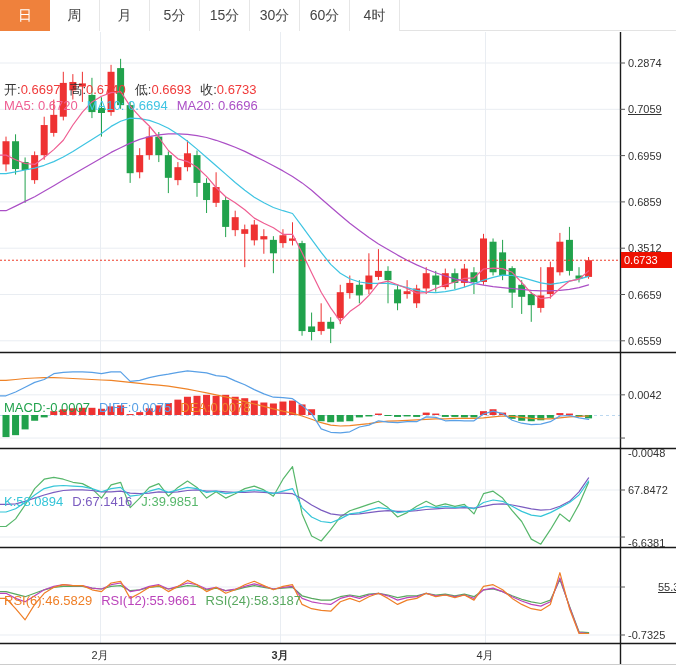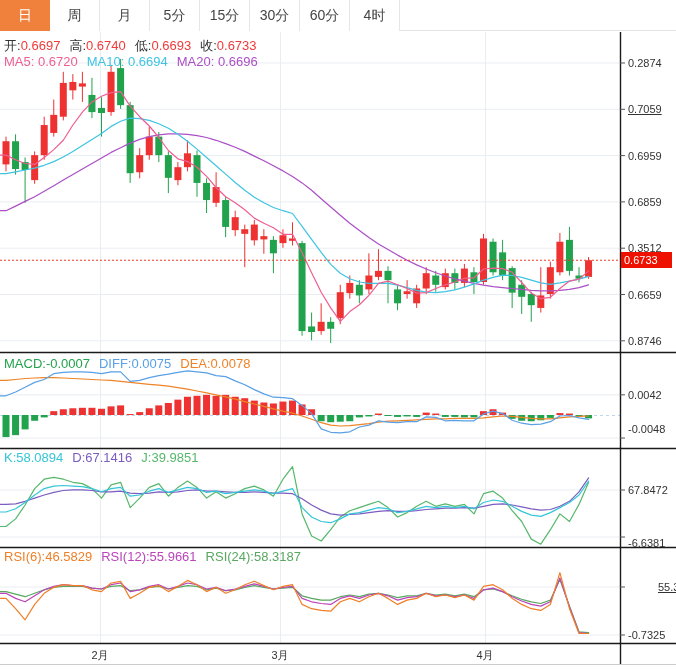--- a/index.html
+++ b/index.html
@@ -4,21 +4,21 @@
 <style>
   html,body{margin:0;padding:0;background:#fff;}
   #app{position:relative;width:676px;height:669px;background:#fff;overflow:hidden;
        font-family:"Liberation Sans","DejaVu Sans",sans-serif;}
   #tabbar{position:absolute;left:0;top:0;width:676px;height:31px;display:flex;
           border-bottom:1px solid #e3e3e3;background:#fff;box-sizing:border-box;}
   .tab{width:50px;height:31px;line-height:31px;text-align:center;font-size:14px;color:#444;
        border-right:1px solid #e6e6e6;cursor:pointer;box-sizing:border-box;background:#fff;}
   .tab.active{background:#ef813c;color:#fff;border-right:none;}
   #chart-svg{position:absolute;left:0;top:0;}
-  .info-row{position:absolute;left:4px;font-size:13px;white-space:nowrap;z-index:5;}
+  .info-row{position:absolute;left:4px;font-size:13px;white-space:nowrap;z-index:5;margin-top:44px;}
   .info-part{margin-right:9px;}
   .axis-label{position:absolute;font-size:11px;color:#333;line-height:14px;z-index:4;}
   .month-label{position:absolute;font-size:11px;color:#333;top:648px;width:40px;text-align:center;z-index:4;}
   #price-badge{position:absolute;left:621px;width:51px;height:16px;background:#ee1100;color:#fff;
                font-size:11px;line-height:16px;padding-left:3px;z-index:6;box-sizing:border-box;}
 </style>
 </head>
 <body>
 
 <div id="app">
@@ -276,26 +276,26 @@
   <div class="info-row" id="row-kdj" style="top:450px"><span class="info-part"><span style="color: rgb(53, 197, 216);">K:</span><span style="color: rgb(53, 197, 216);">58.0894</span></span><span class="info-part"><span style="color: rgb(123, 92, 192);">D:</span><span style="color: rgb(123, 92, 192);">67.1416</span></span><span class="info-part"><span style="color: rgb(87, 183, 107);">J:</span><span style="color: rgb(87, 183, 107);">39.9851</span></span></div>
   <div class="info-row" id="row-rsi" style="top:549px"><span class="info-part"><span style="color: rgb(239, 127, 39);">RSI(6):</span><span style="color: rgb(239, 127, 39);">46.5829</span></span><span class="info-part"><span style="color: rgb(187, 68, 187);">RSI(12):</span><span style="color: rgb(187, 68, 187);">55.9661</span></span><span class="info-part"><span style="color: rgb(88, 168, 95);">RSI(24):</span><span style="color: rgb(88, 168, 95);">58.3187</span></span></div>
 
   <div id="labels-layer">
       <div class="axis-label" style="left: 628px; top: 56px;">0.2874</div>
       <div class="axis-label" style="left: 628px; top: 102.3px; text-decoration: underline;">0.7059</div>
       <div class="axis-label" style="left: 628px; top: 148.6px;">0.6959</div>
       <div class="axis-label" style="left: 628px; top: 194.9px;">0.6859</div>
       <div class="axis-label" style="left: 628px; top: 241.2px;">0.3512</div>
       <div class="axis-label" style="left: 628px; top: 287.5px;">0.6659</div>
-      <div class="axis-label" style="left: 628px; top: 333.8px;">0.8746</div>
+      <div class="axis-label" style="left: 628px; top: 333.8px;">0.6559</div>
       <div class="axis-label" style="left: 628px; top: 387.84px;">0.0042</div>
-      <div class="axis-label" style="left: 628px; top: 422px;">-0.0048</div>
+      <div class="axis-label" style="left: 628px; top: 446px;">-0.0048</div>
       <div class="axis-label" style="left: 628px; top: 483px;">67.8472</div>
       <div class="axis-label" style="left: 628px; top: 536px;">-6.6381</div>
       <div class="axis-label" style="left: 658px; top: 580px; text-decoration: underline;">55.3292</div>
       <div class="axis-label" style="left: 628px; top: 627.989px;">-0.7325</div>
       <div class="month-label" style="left: 80px;">2月</div>
-      <div class="month-label" style="left: 260px;">3月</div>
+      <div class="month-label" style="left: 260px; font-weight: bold;">3月</div>
       <div class="month-label" style="left: 465px;">4月</div>
     </div>
 
   <div id="price-badge" style="top: 252.238px;">0.6733</div>
 </div>
 
 </body></html>

